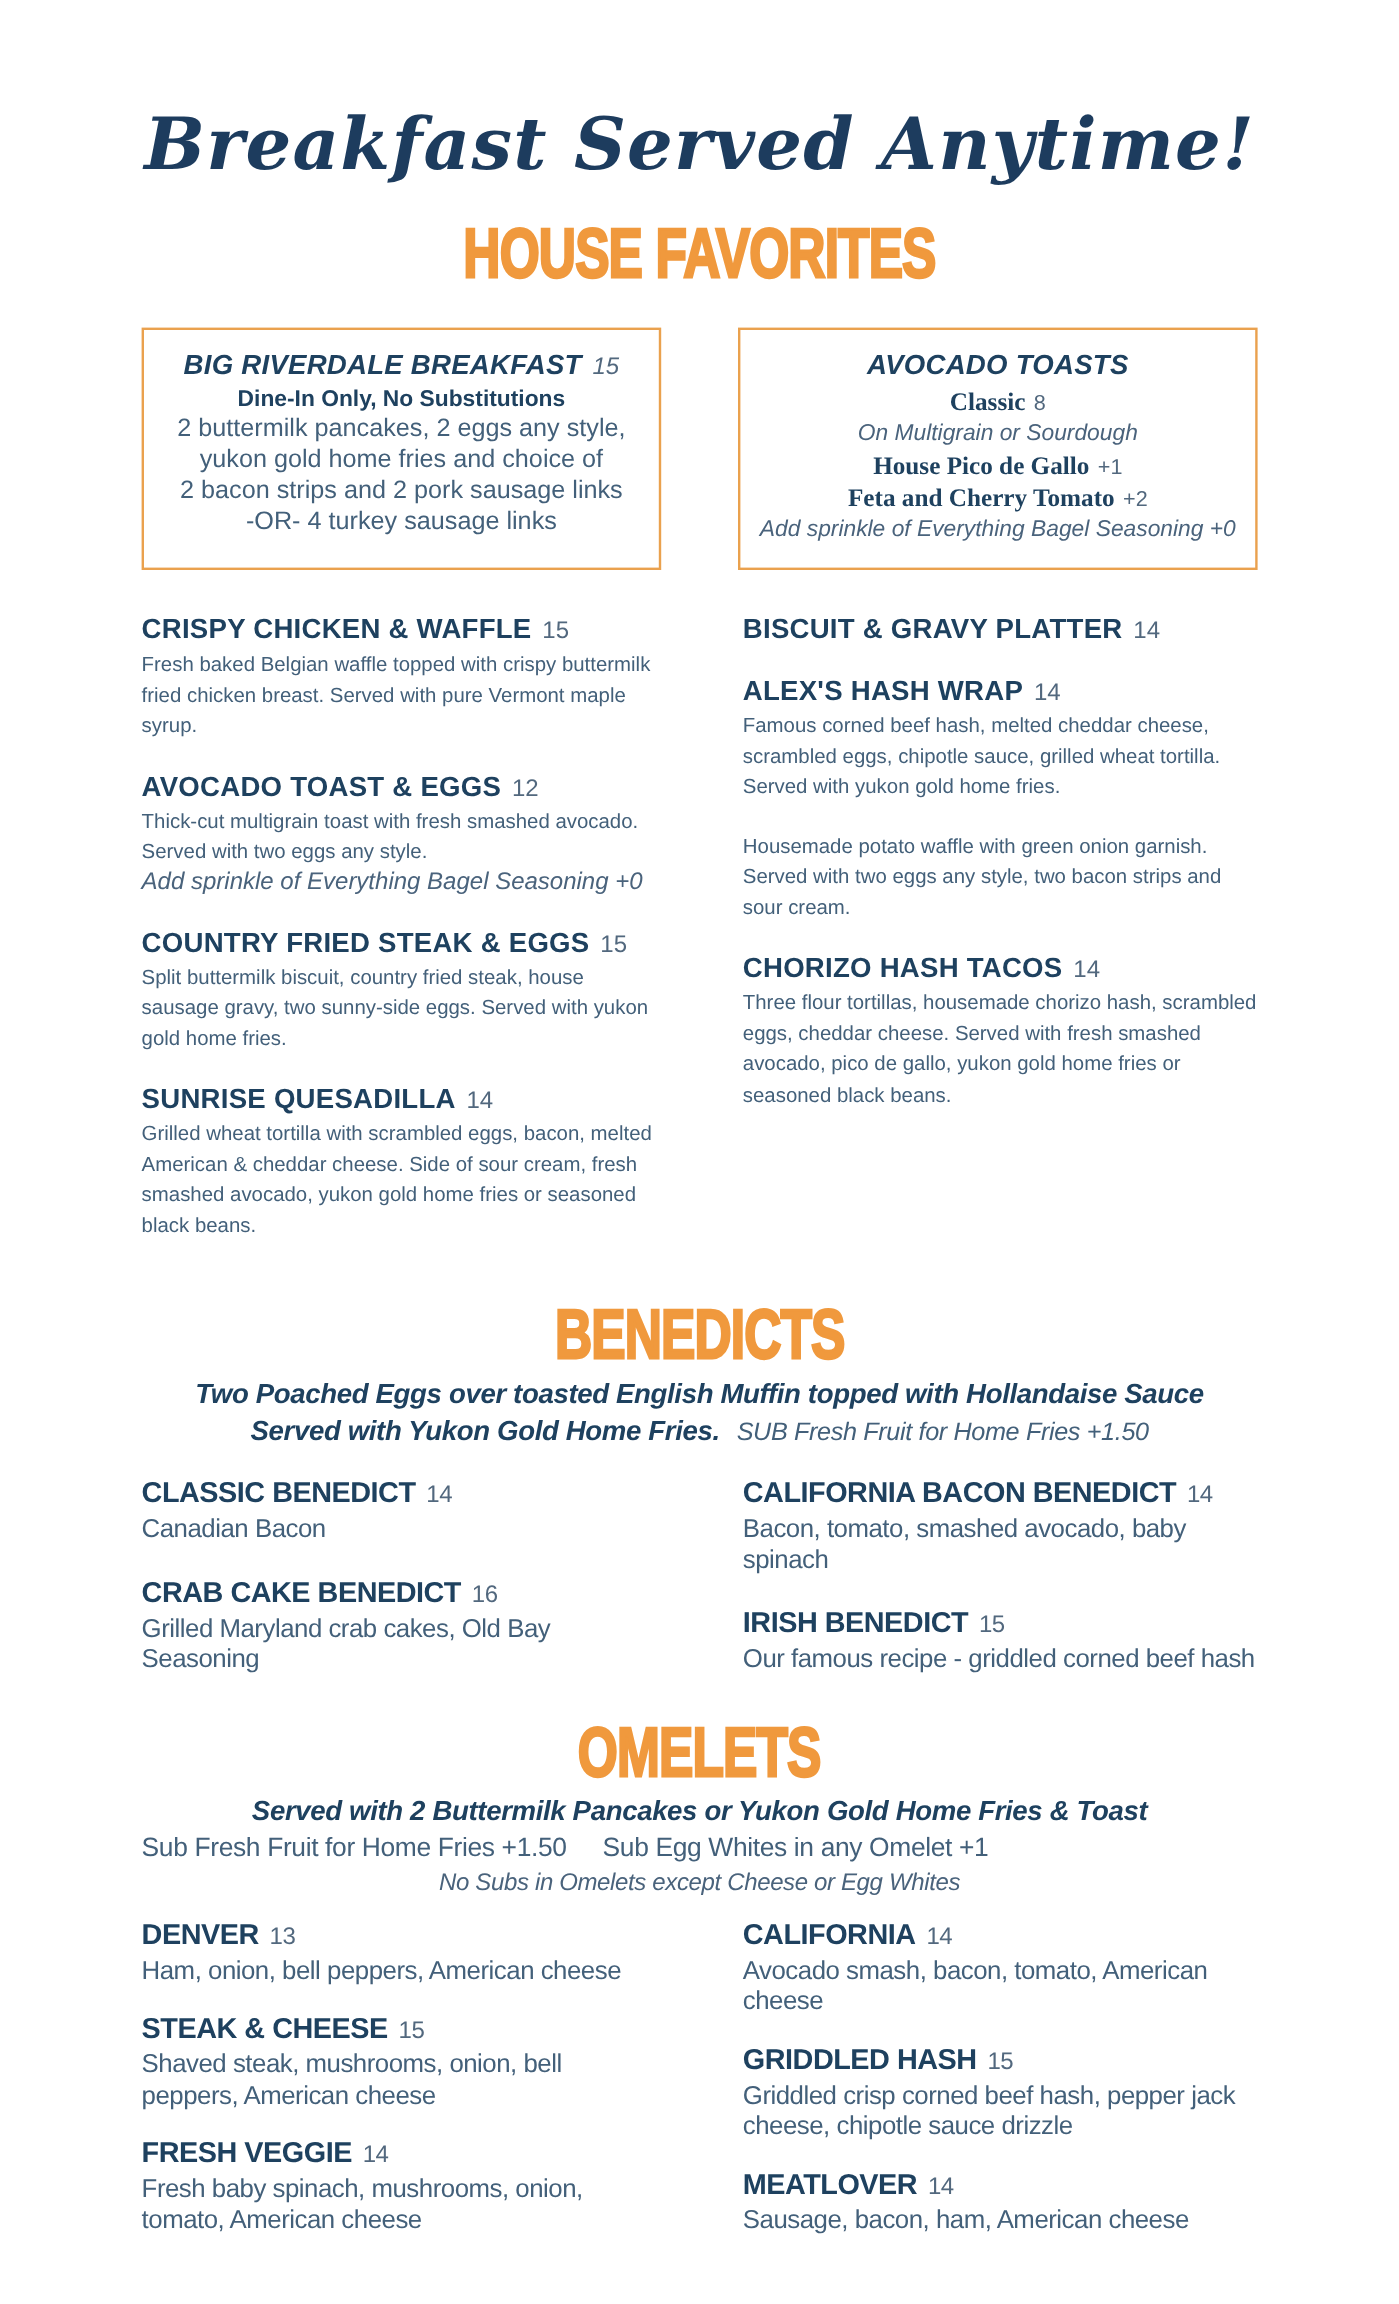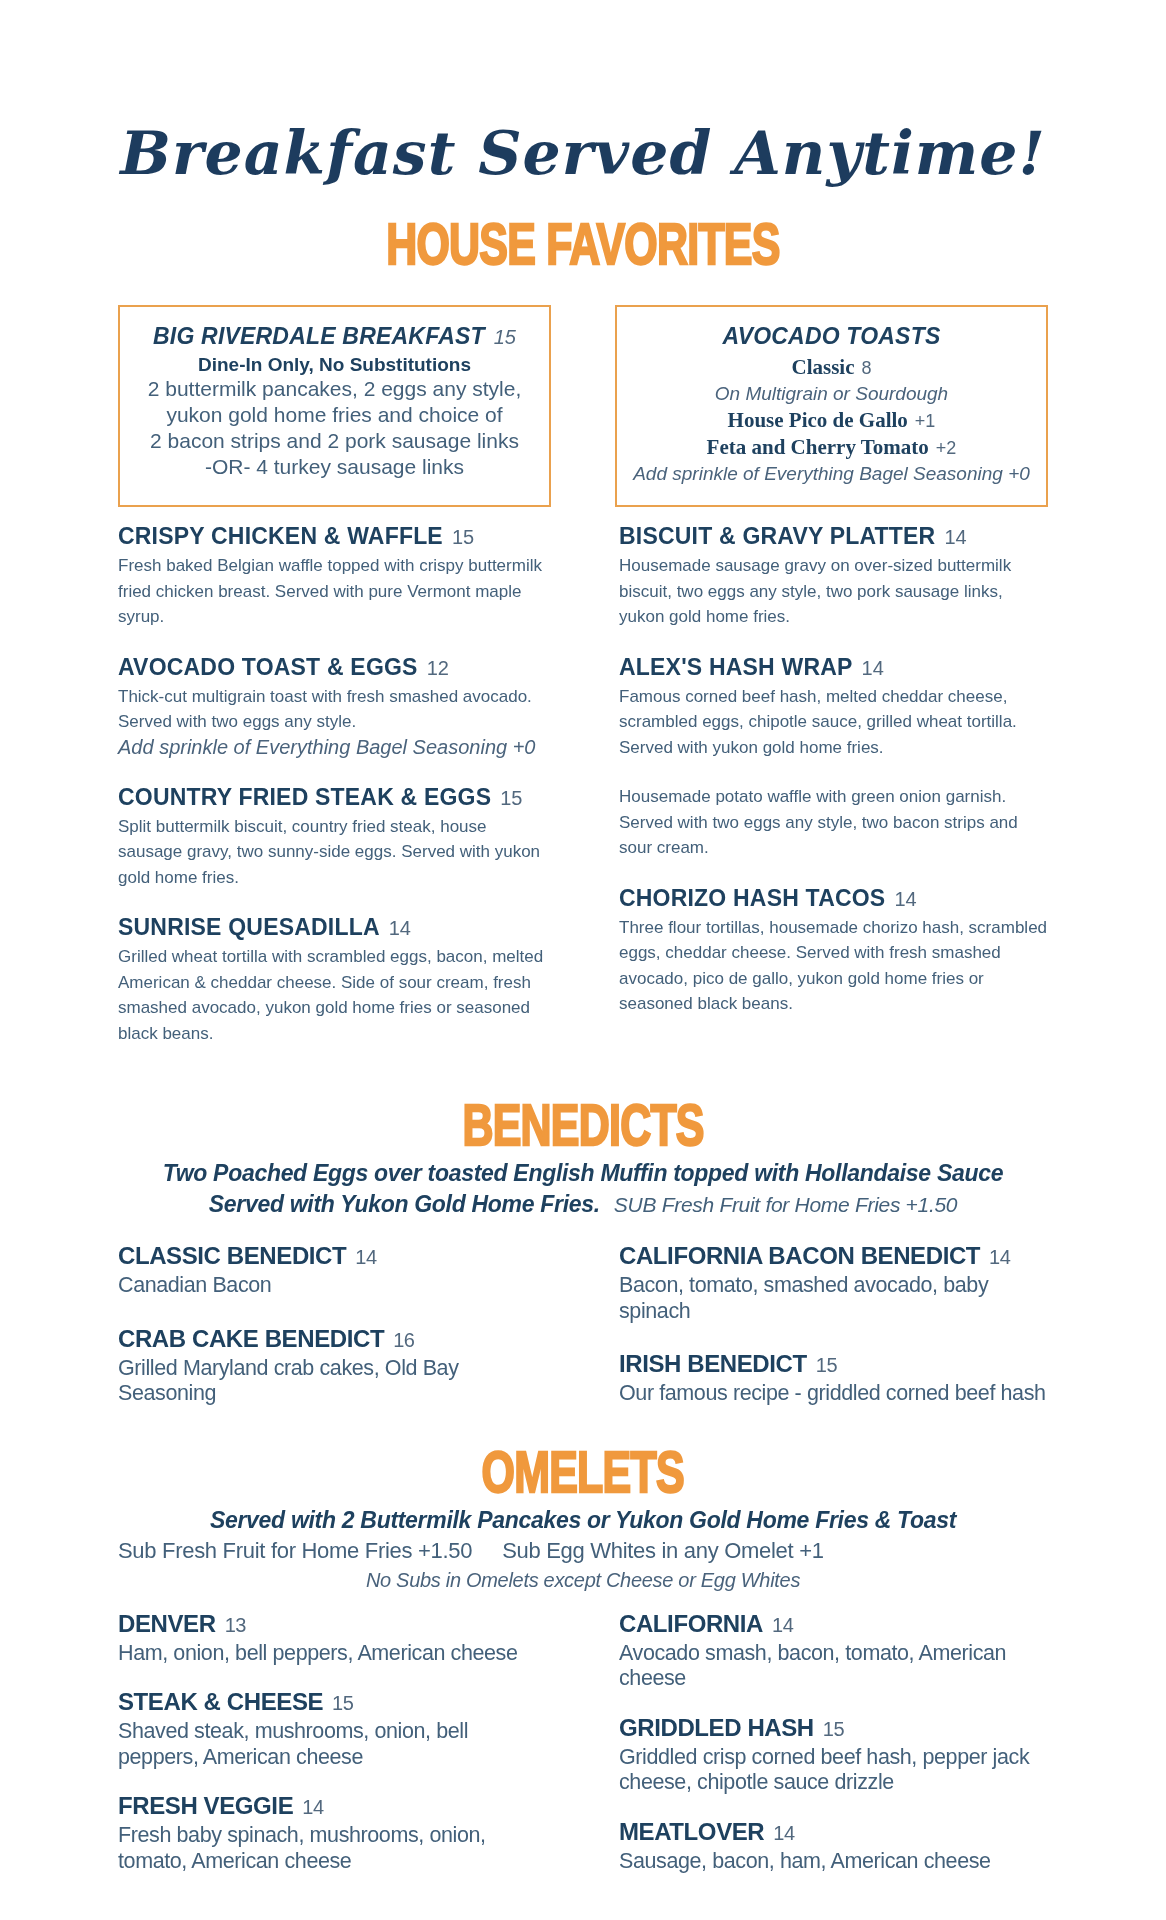--- a/index.html
+++ b/index.html
@@ -2,21 +2,21 @@
 <html><head>
 <meta charset="utf-8">
 <style>
   * { margin:0; padding:0; box-sizing:border-box; }
   html,body { background:#ffffff; }
   body {
     width:1166px; height:1920px; overflow:hidden;
     font-family:"Liberation Sans", sans-serif;
     color:#43607A;
   }
-  .page { width:1166px; height:1358px; padding:120px 118px 0; position:relative; }
+  .page { width:1166px; height:1358px; padding:88px 118px 0; position:relative; }
 
   
   .main-title {
     text-align:center;
     font-family:"DejaVu Serif", serif;
     font-style:italic; font-weight:bold;
     font-size:60px; line-height:1.12;
     color:#1D3C5E; letter-spacing:1px;
   }
 
@@ -39,21 +39,21 @@
   .item-name { font-weight:700; font-size:23px; color:#1E415F; letter-spacing:0.2px; }
   .price { font-weight:400; font-size:20px; color:#52687E; margin-left:9px; }
   .price-plus { font-weight:400; font-size:18px; color:#52687E; margin-left:7px; }
   .box-note { font-weight:700; font-size:19px; color:#1E415F; margin-top:2px; }
   .box-line { font-size:21px; line-height:26px; color:#43607A; }
   .box-line-bold { font-weight:700; font-size:21px; line-height:27px; color:#1E415F;font-family:Liberation Serif, serif; }
   .box-line-italic { font-style:italic; font-size:19px; line-height:26px; color:#4A637C; }
   .box .title-row { margin-bottom:4px;font-style:italic; }
 
   
-  .cols { display:flex; gap:72px; margin-top:16px; }
+  .cols { display:flex; gap:72px; margin-top:36px; }
   .col { flex:1; }
   .menu-item { margin-bottom:24px; }
   .menu-item .title-row { margin-bottom:3px; }
   .desc { font-size:17px; line-height:25.5px; color:#43607A; }
   .note-italic { font-style:italic; font-size:20px; line-height:25px; color:#4A637C; }
 
   
   .cond, .cond .item-name, .cond .desc { letter-spacing:-0.4px; }
   .cond .item-name { font-size:24px; }
   .cond .desc { font-size:21.5px; }
@@ -144,21 +144,20 @@
         <div class="desc">Grilled wheat tortilla with scrambled eggs, bacon, melted American &amp; cheddar cheese. Side of sour cream, fresh smashed avocado, yukon gold home fries or seasoned black beans.</div>
       </div>
 
     </div>
     <div class="col">
 
       <div class="menu-item">
         <div class="title-row">
           <span class="item-name">BISCUIT &amp; GRAVY PLATTER</span><span class="price">14</span>
         </div>
-        <div class="desc">Housemade sausage gravy on over-sized buttermilk biscuit, two eggs any style, two pork sausage links, yukon gold home fries.</div>
       </div>
 
       <div class="menu-item">
         <div class="title-row">
           <span class="item-name">ALEX'S HASH WRAP</span><span class="price">14</span>
         </div>
         <div class="desc">Famous corned beef hash, melted cheddar cheese, scrambled eggs, chipotle sauce, grilled wheat tortilla. Served with yukon gold home fries.</div>
       </div>
 
       <div class="menu-item">

